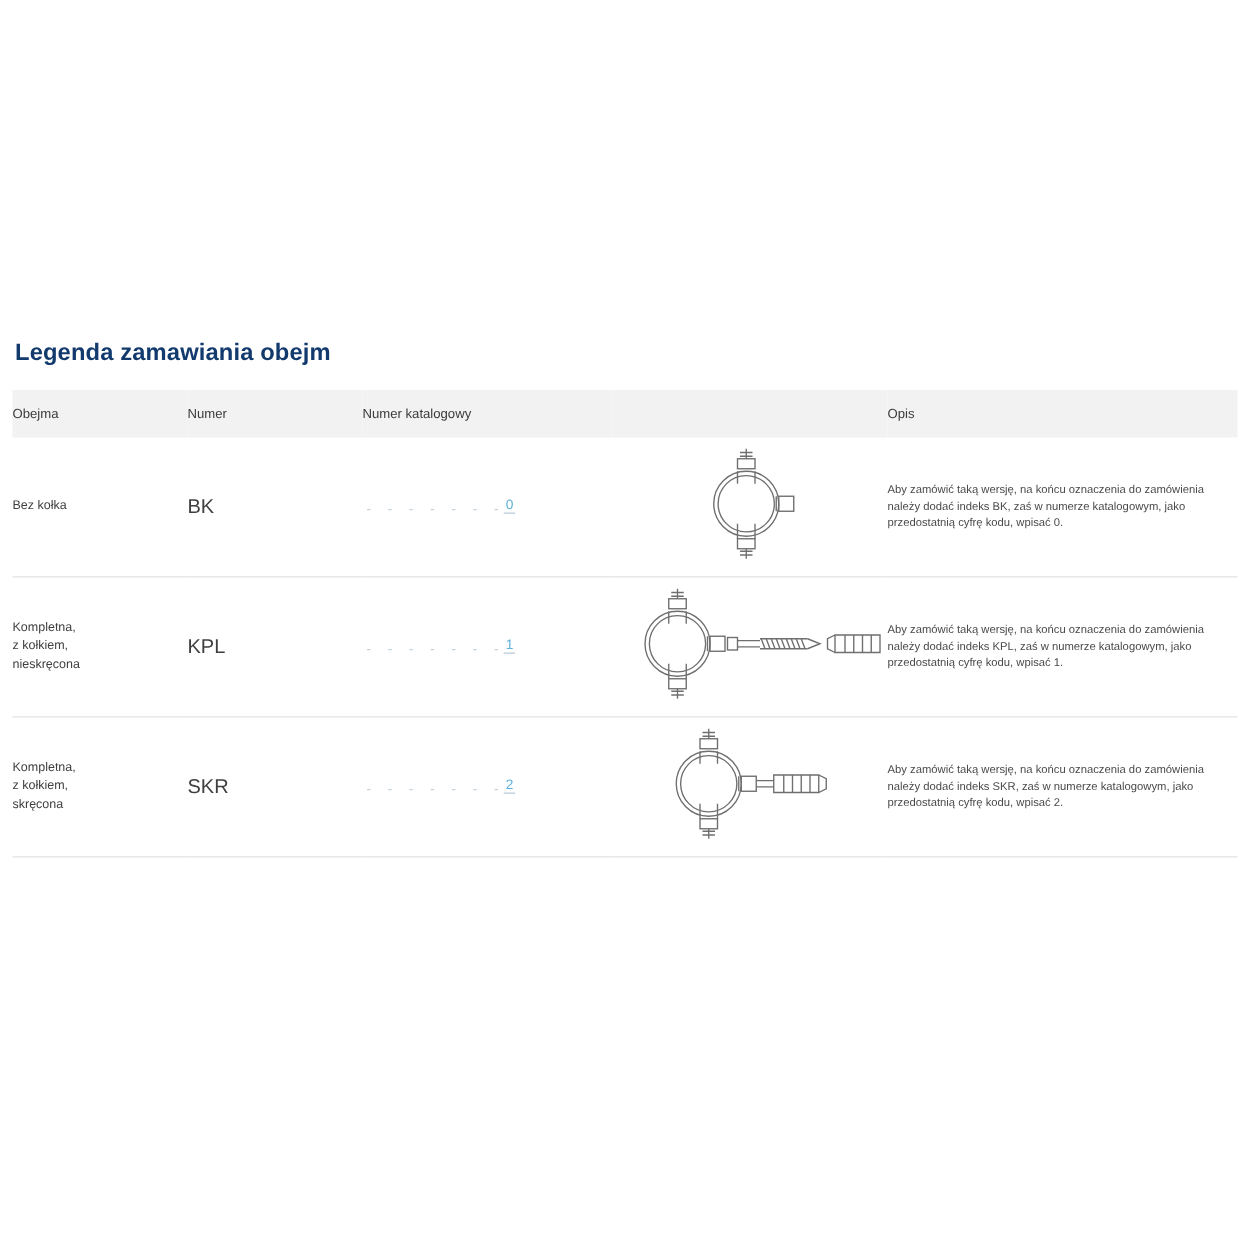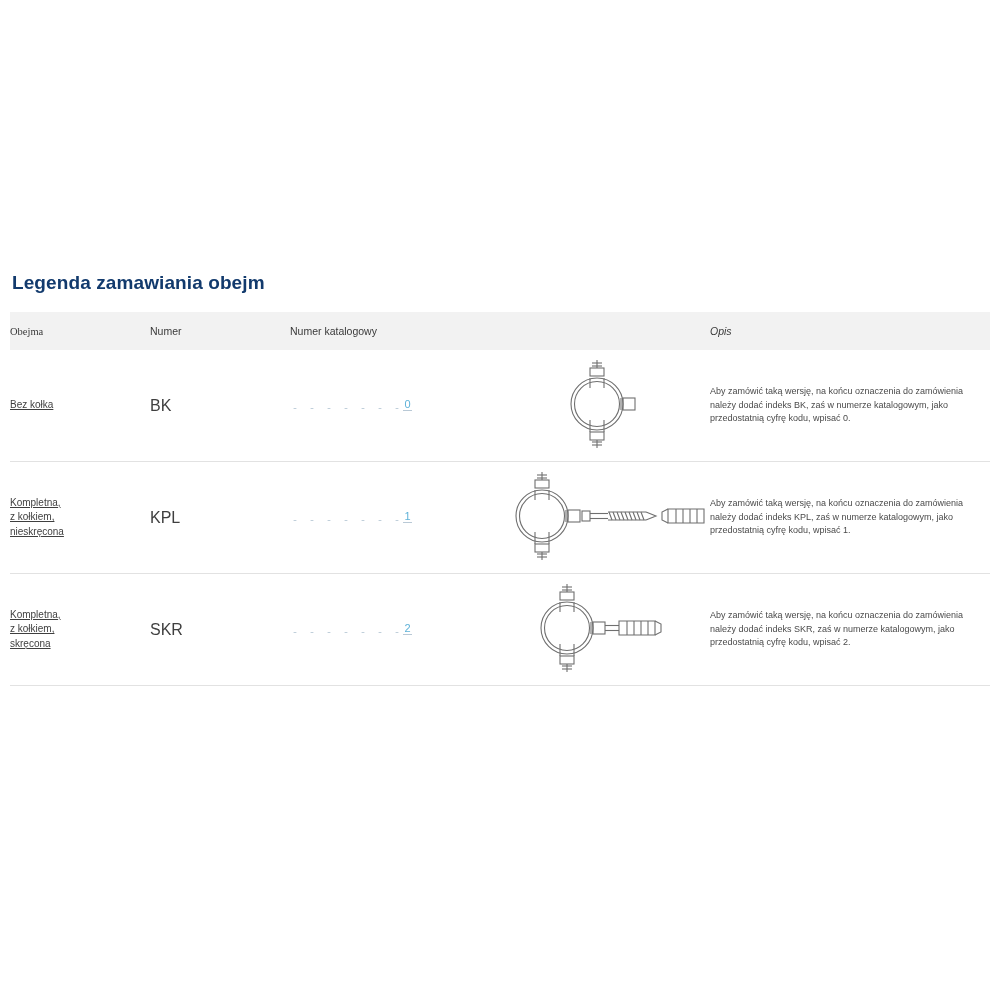--- a/index.html
+++ b/index.html
@@ -45,40 +45,39 @@
 
   table.legend thead th {
     background: #f2f2f2;
     font-size: 10.5px;
     font-weight: normal;
     color: #3a3a3a;
     text-align: left;
     padding: 13px 0 13px 0;
     border: none;
   }
-  thead th.c-obejma   { width: 140px; padding-left: 10px; font-family: Liberation Serif, serif; }
+  thead th.c-obejma   { width: 140px; padding-left: 10px; }
   thead th.c-indeks   { width: 140px; padding-left: 0px; }
   thead th.c-numer    { width: 200px; }
   thead th.c-rys      { width: 220px; }
-  thead th.c-opis     { width: 280px; padding-left: 0px; font-style: italic; }
+  thead th.c-opis     { width: 280px; padding-left: 0px; }
 
   table.legend tbody td {
     border-bottom: 1px solid #e2e2e2;
     vertical-align: middle;
     padding: 0;
     height: 111px;
   }
   table.legend tbody tr:first-child td { border-top: none; }
 
   td.c-obejma {
     font-size: 10px;
     color: #3f3f3f;
     line-height: 1.45;
     padding-left: 10px;
-    text-decoration: underline;
   }
   td.c-indeks {
     font-size: 16px;
     color: #3f3f3f;
   }
   td.c-numer {
     text-align: left;
   }
   td.c-rys {
     text-align: center;

